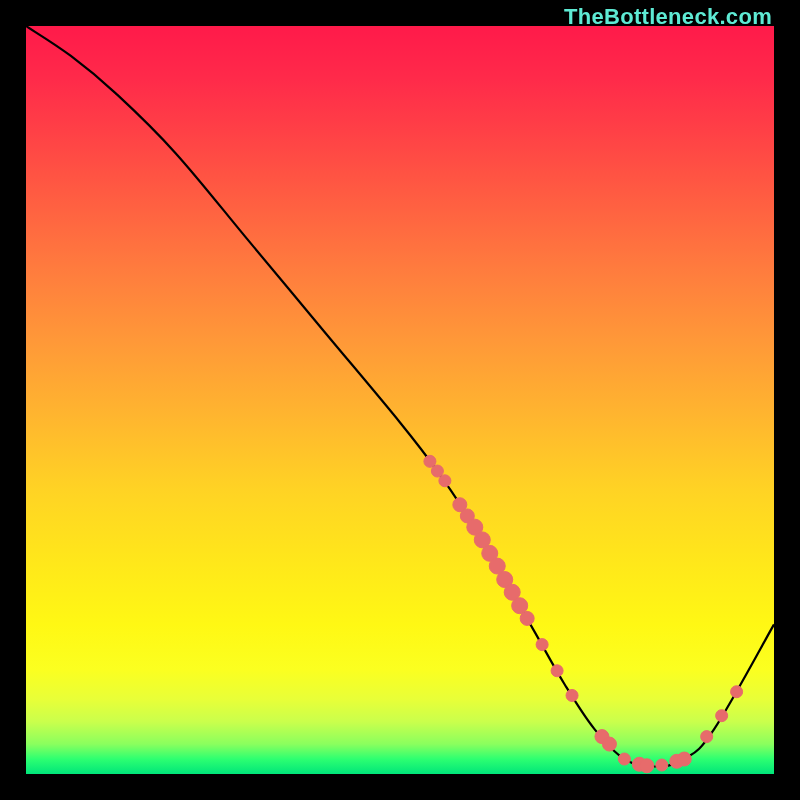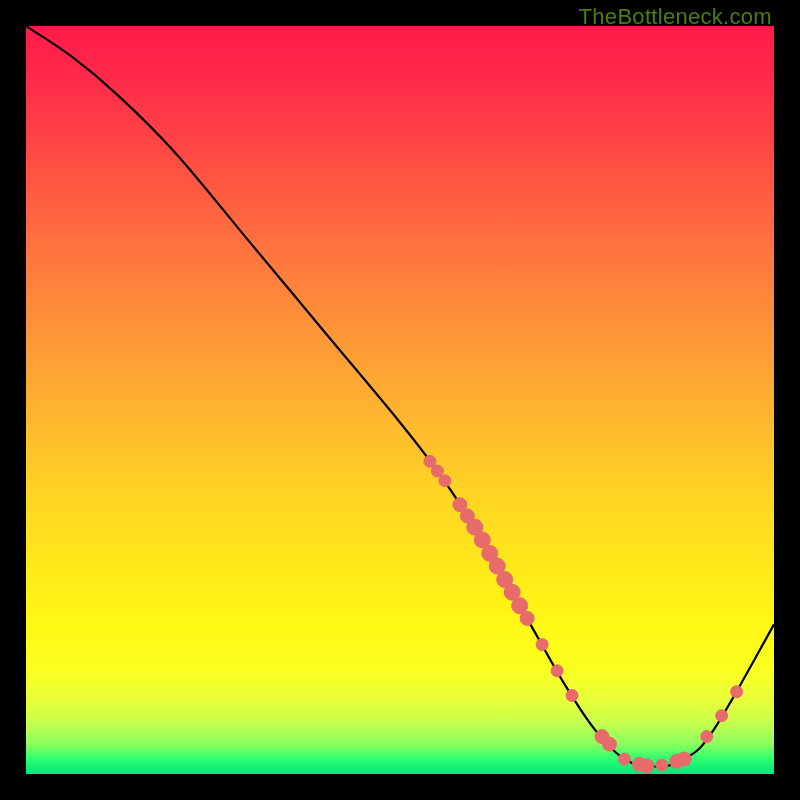--- a/index.html
+++ b/index.html
@@ -41,23 +41,23 @@
       #caff4c 93%,
       #8aff5e 96%,
       #2dff71 98%,
       #00e57a 100%
     );
   }
   .attribution {
     position: absolute;
     top: 4px;
     right: 28px;
-    color: #4d7c0f;
+    color: #5eead4;
     font-size: 22px;
-    font-weight: 400;
+    font-weight: 700;
     letter-spacing: 0.3px;
   }
   svg.overlay {
     position: absolute;
     left: 0;
     top: 0;
     width: 748px;
     height: 748px;
   }
 </style>

